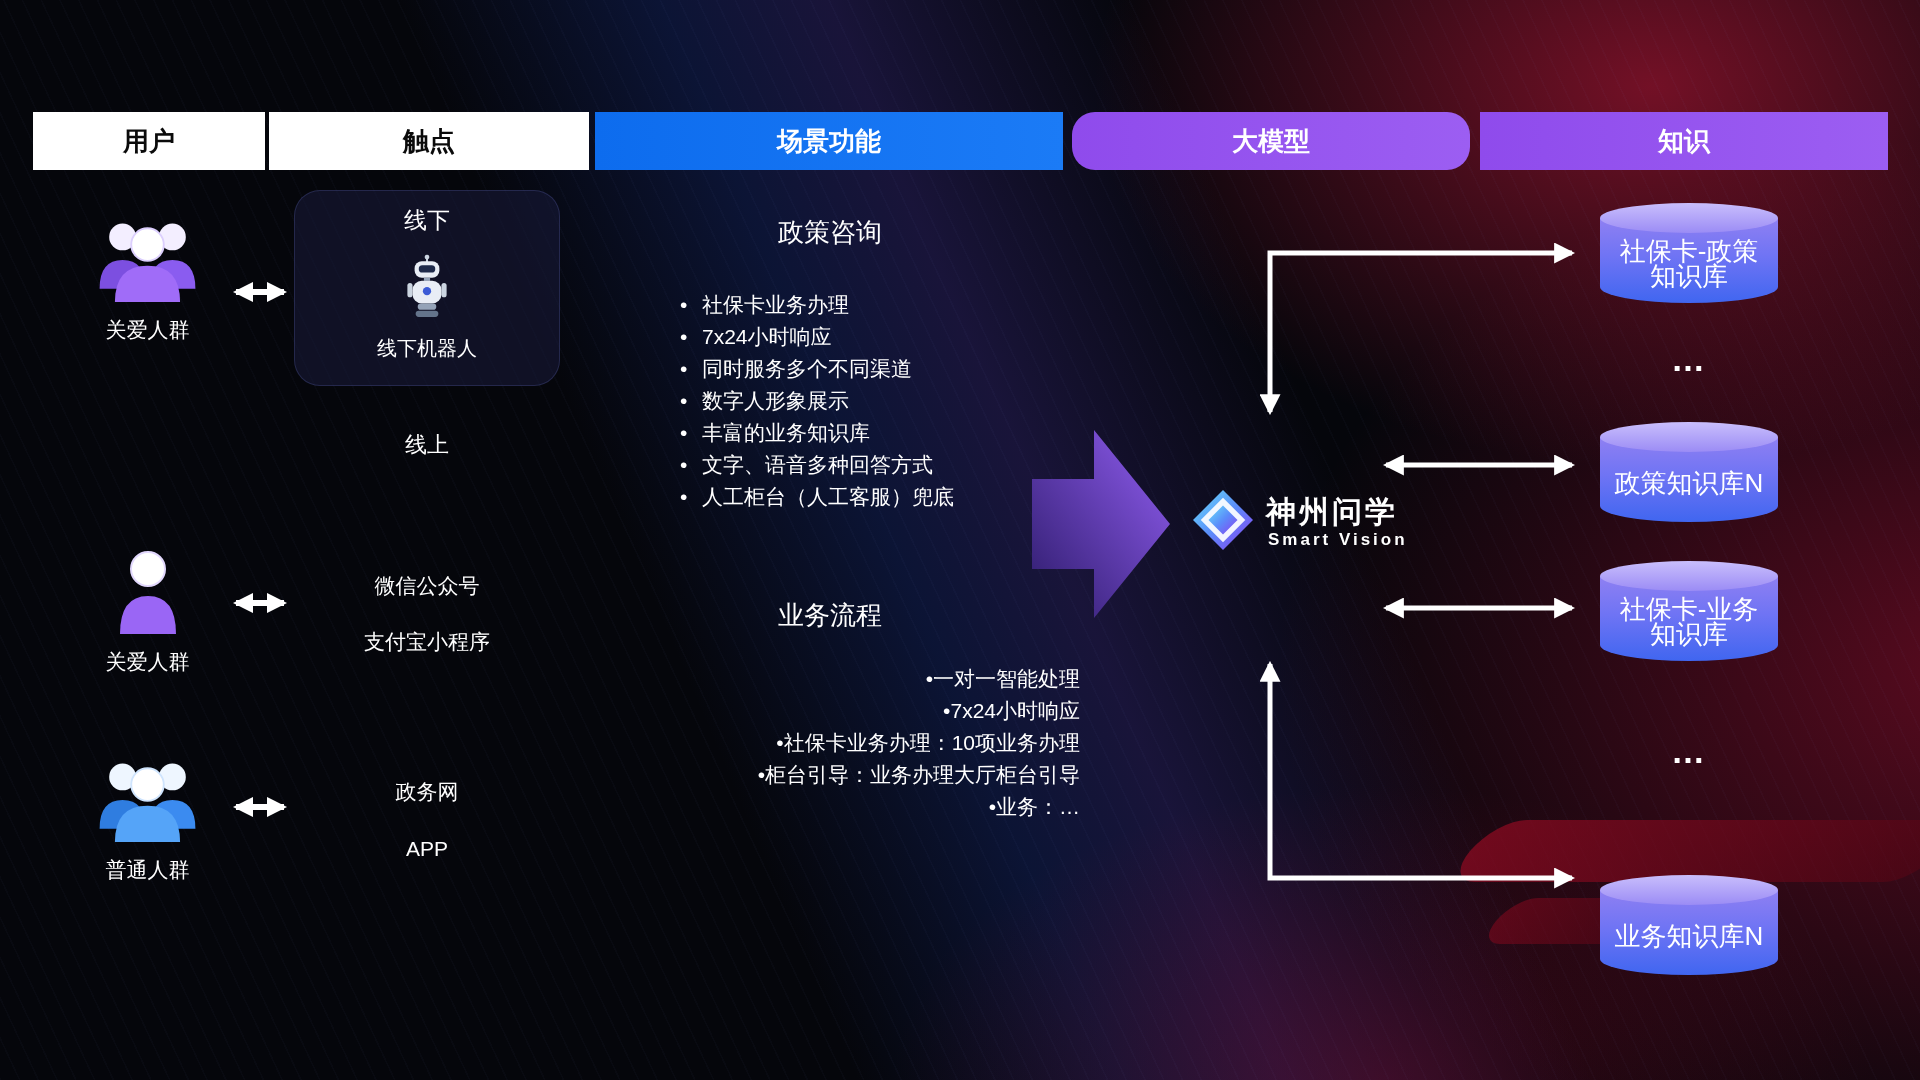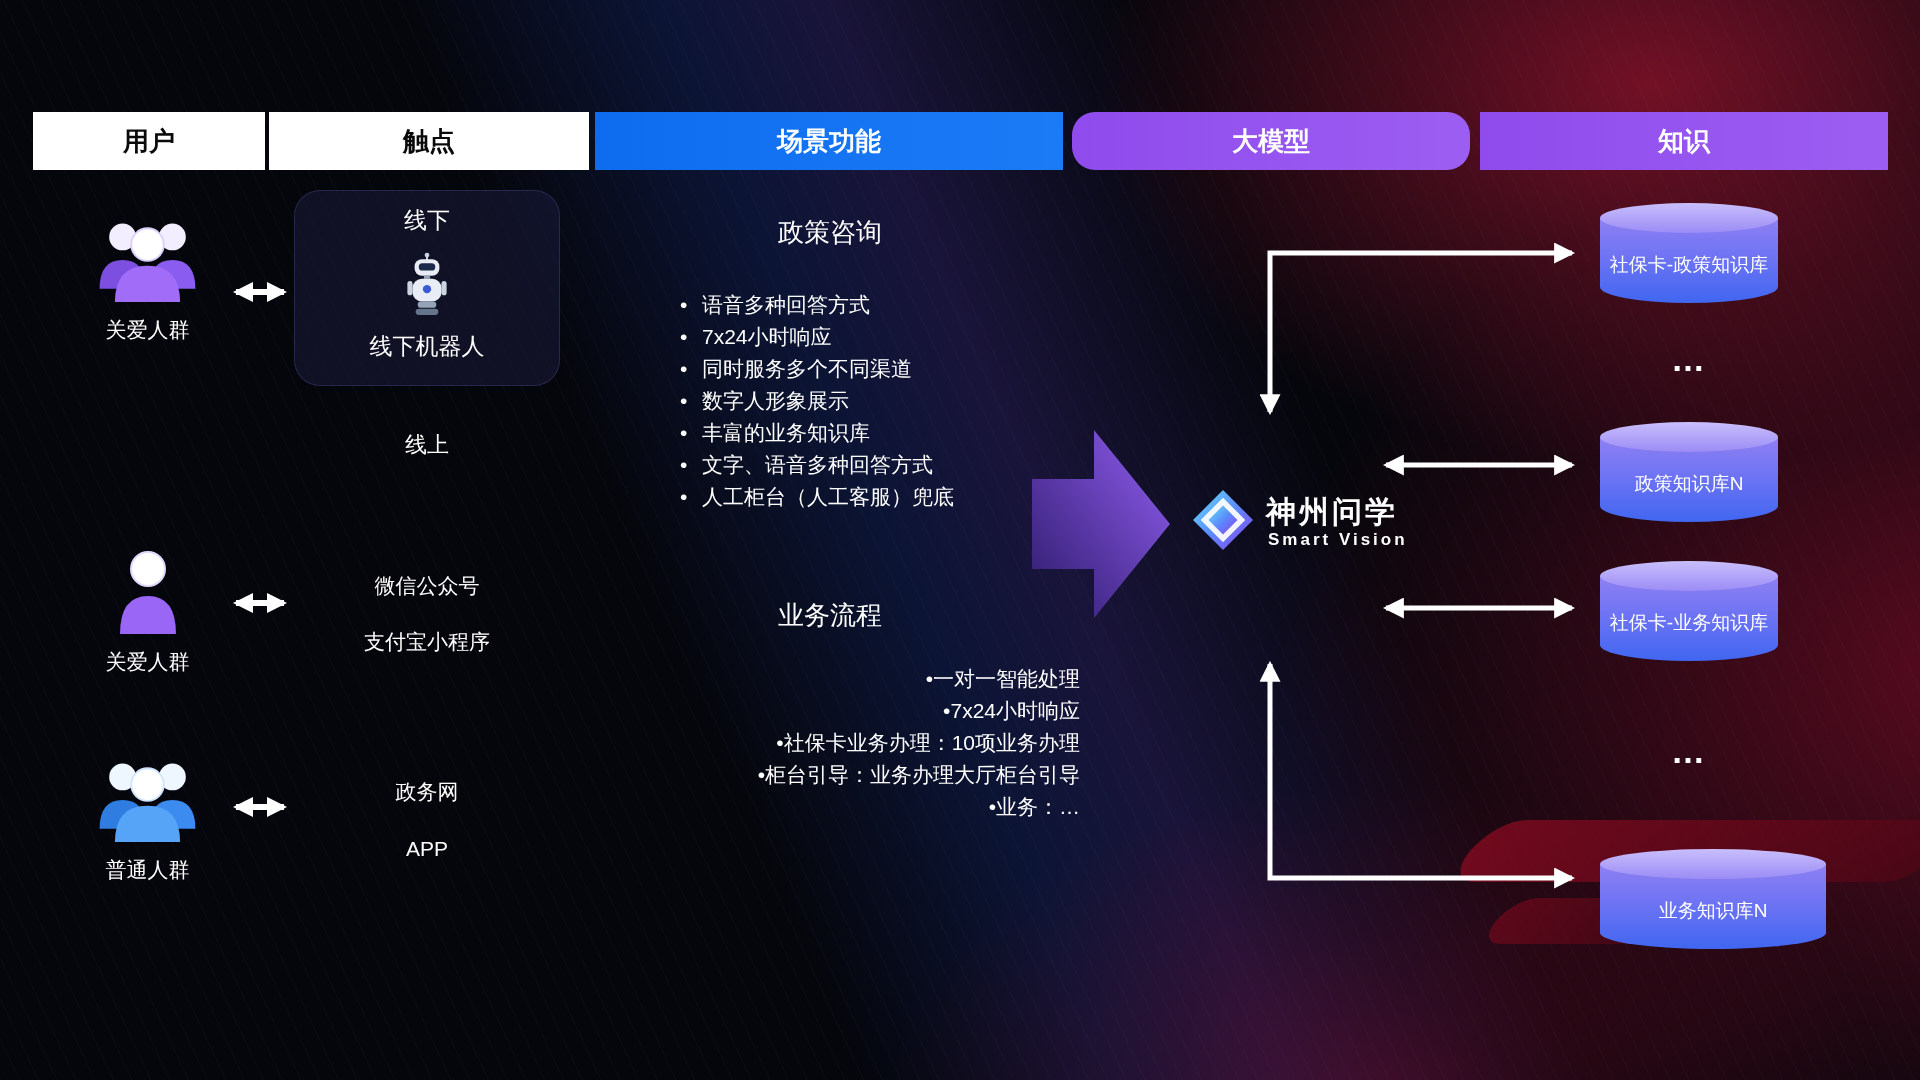--- a/index.html
+++ b/index.html
@@ -40,21 +40,21 @@
   .usr { position:absolute; left:85px; width:125px; text-align:center; z-index:2; }
   .u0 { top:212px; } .u1 { top:548px; } .u2 { top:752px; }
   .ulabel { margin-top:8px; font-size:21px; color:#fff; }
 
   
   .tpcard { position:absolute; left:294px; top:190px; width:266px; height:196px; z-index:2;
             background:rgba(24,26,56,.58); border:1px solid rgba(115,125,215,.22);
             border-radius:26px; display:flex; flex-direction:column; align-items:center;
             justify-content:space-between; padding:14px 0 23px; box-sizing:border-box; }
   .tpcard .tptitle { font-size:23px; }
-  .tpcard .tprobot-label { font-size:23px; }
+  .tpcard .tprobot-label { font-size:20px; }
   .tplabel { position:absolute; width:300px; left:277px; text-align:center; font-size:21px; z-index:2; }
   .tp-online  { top:430px; font-size:22px; }
   .tp-wechat  { top:572px; }
   .tp-alipay  { top:628px; }
   .tp-gov     { top:778px; }
   .tp-app     { top:837px; }
 
   
   .scene-title { position:absolute; left:680px; width:300px; text-align:center;
                  font-size:26px; font-weight:500; z-index:2; }
@@ -69,29 +69,29 @@
 
   
   .logo-ic { position:absolute; left:1192px; top:489px; z-index:2; }
   .logo-name { position:absolute; left:1266px; top:492px; font-size:30px; font-weight:bold;
                letter-spacing:3px; z-index:2; }
   .logo-sub  { position:absolute; left:1268px; top:530px; font-size:17px; font-weight:600;
                letter-spacing:3px; z-index:2; }
 
   
   .cyl { position:absolute; left:1600px; width:178px; height:100px; z-index:2; }
-  .cy0 { top:203px; } .cy1 { top:422px; } .cy2 { top:561px; } .cy3 { top:849px;padding-left:48px; }
+  .cy0 { top:203px; } .cy1 { top:422px; } .cy2 { top:561px; } .cy3 { top:875px; }
   .cyl .cap  { position:absolute; left:0; right:0; top:0; height:30px; border-radius:50%;
                background:linear-gradient(180deg,#c9befc,#9b8cf5); z-index:2; }
   .cyl .body { position:absolute; left:0; right:0; top:15px; bottom:0;
                background:linear-gradient(180deg,#8f80f2 0%, #6f74f4 45%, #4066f0 100%);
                border-radius:0 0 50% 50% / 0 0 16px 16px; z-index:1; }
   .cyl .clabel { position:absolute; left:8px; right:8px; top:28px; bottom:6px; z-index:3;
                  display:flex; align-items:center; justify-content:center; text-align:center;
-                 font-size:19px; line-height:25px; color:#fff; }
+                 font-size:26px; line-height:25px; color:#fff; }
   .dots { position:absolute; left:1600px; width:178px; text-align:center; z-index:2;
           font-size:34px; font-weight:bold; letter-spacing:2px; line-height:30px; }
   .d0 { top:344px; } .d1 { top:736px; }
 
   .overlay { position:absolute; left:0; top:0; z-index:3; pointer-events:none; }
 </style>
 </head>
 <body>
 
 <div class="stage">
@@ -156,21 +156,21 @@
   </div>
 
   <div class="tplabel tp-online">线上</div>
   <div class="tplabel tp-wechat">微信公众号</div>
   <div class="tplabel tp-alipay">支付宝小程序</div>
   <div class="tplabel tp-gov">政务网</div>
   <div class="tplabel tp-app">APP</div>
 
   <div class="scene-title st0">政策咨询</div>
   <div class="scene-list sl0">
-    <div class="it">语音多种回答方式</div>
+    <div class="it">社保卡业务办理</div>
     <div class="it">7x24小时响应</div>
     <div class="it">同时服务多个不同渠道</div>
     <div class="it">数字人形象展示</div>
     <div class="it">丰富的业务知识库</div>
     <div class="it">文字、语音多种回答方式</div>
     <div class="it">人工柜台（人工客服）兜底</div>
   </div>
 
   <div class="scene-title st1">业务流程</div>
   <div class="scene-list sl1">

